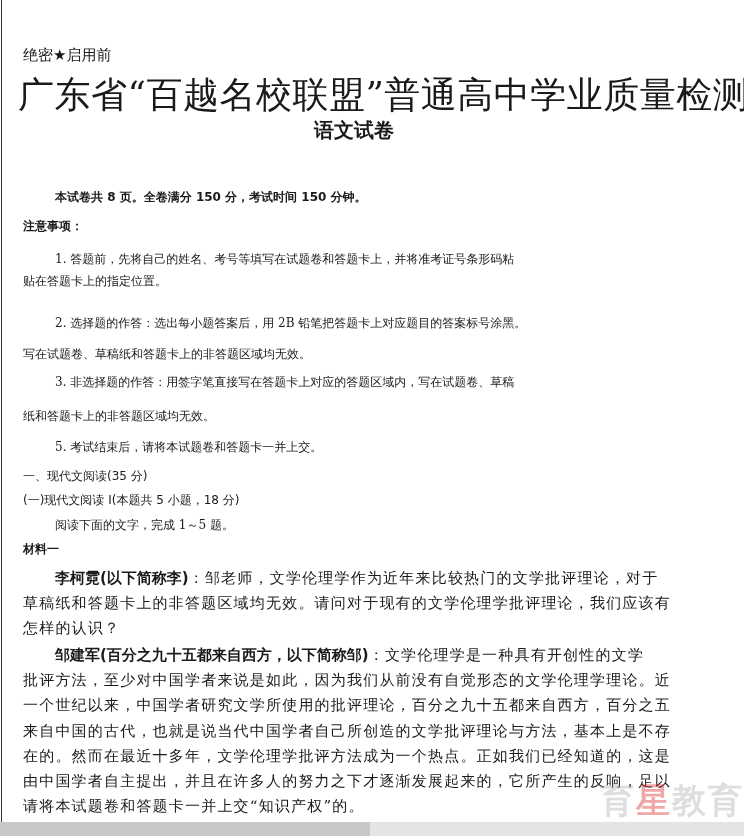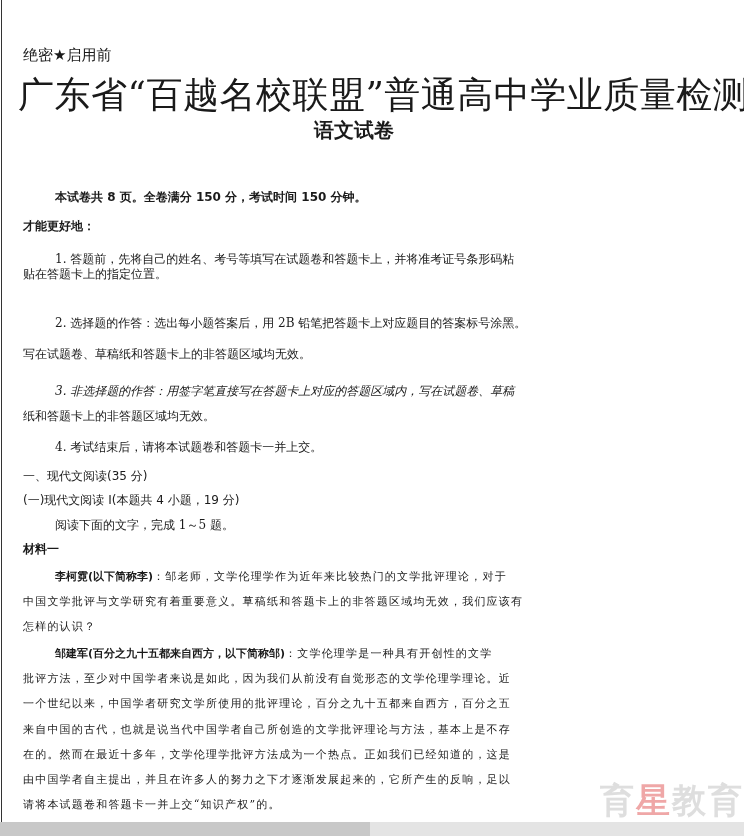--- a/index.html
+++ b/index.html
@@ -9,21 +9,21 @@
     font-family: "DejaVu Serif", "Liberation Serif", serif;
   }
   .left-rule { position: absolute; left: 1px; top: 0; width: 1px; height: 822px; background: #333; }
   .line { position: absolute; white-space: nowrap; line-height: 1; }
   .sans { font-family: "DejaVu Sans", "Liberation Sans", sans-serif; }
   .bold { font-weight: bold; }
   .conf { left: 23px; top: 48px; font-size: 15px; }
   .title { left: 18px; top: 77px; font-size: 36px; font-weight: normal; letter-spacing: 0.5px; }
   .subtitle { left: 274px; top: 120px; font-size: 20px; font-weight: bold; margin-left: 40px; }
   .body16 { font-size: 12px; }
-  .body15 { font-size: 11px; letter-spacing: 1.2px; }
+  .body15 { font-size: 15px; letter-spacing: 1.2px; }
   .indent { left: 55px; }
   .flush { left: 23px; }
   .watermark {
     position: absolute; left: 600px; top: 778px; font-size: 34px; font-weight: bold;
     color: rgba(160,160,160,0.35); letter-spacing: 2px;
     font-family: "DejaVu Sans", "Liberation Sans", sans-serif;
   }
   .watermark .accent { color: rgba(220,60,60,0.45); }
   .footer-left { position: absolute; left: 0; top: 822px; width: 370px; height: 14px; background: #c8c8c8; }
   .footer-right { position: absolute; left: 370px; top: 822px; width: 374px; height: 14px; background: #e4e4e4; }
@@ -31,39 +31,39 @@
 </head>
 <body>
 
 <div class="left-rule"></div>
 
 <div class="line sans conf">绝密★启用前</div>
 <div class="line title">广东省“百越名校联盟”普通高中学业质量检测</div>
 <div class="line sans subtitle">语文试卷</div>
 
 <div class="line sans bold body16" style="left:55px; top:191px;">本试卷共 8 页。全卷满分 150 分，考试时间 150 分钟。</div>
-<div class="line sans bold body16 flush" style="top:220px;">才能更好地：</div>
+<div class="line sans bold body16 flush" style="top:220px;">注意事项：</div>
 
 <div class="line body16 indent" style="top:253px;">1. 答题前，先将自己的姓名、考号等填写在试题卷和答题卡上，并将准考证号条形码粘</div>
-<div class="line body16 flush" style="top:268px;">贴在答题卡上的指定位置。</div>
+<div class="line body16 flush" style="top:276px;font-family:Liberation Mono, monospace;">贴在答题卡上的指定位置。</div>
 <div class="line body16 indent" style="top:317px;">2. 选择题的作答：选出每小题答案后，用 2B 铅笔把答题卡上对应题目的答案标号涂黑。</div>
 <div class="line body16 flush" style="top:348px;">写在试题卷、草稿纸和答题卡上的非答题区域均无效。</div>
-<div class="line body16 indent" style="top:385px;font-style:italic;">3. 非选择题的作答：用签字笔直接写在答题卡上对应的答题区域内，写在试题卷、草稿</div>
+<div class="line body16 indent" style="top:376px;">3. 非选择题的作答：用签字笔直接写在答题卡上对应的答题区域内，写在试题卷、草稿</div>
 <div class="line body16 flush" style="top:410px;">纸和答题卡上的非答题区域均无效。</div>
-<div class="line body16 indent" style="top:441px;">4. 考试结束后，请将本试题卷和答题卡一并上交。</div>
+<div class="line body16 indent" style="top:441px;">5. 考试结束后，请将本试题卷和答题卡一并上交。</div>
 
 <div class="line sans body16 flush" style="top:470px;">一、现代文阅读(35 分)</div>
-<div class="line sans body16 flush" style="top:494px;">(一)现代文阅读 Ⅰ(本题共 4 小题，19 分)</div>
+<div class="line sans body16 flush" style="top:494px;">(一)现代文阅读 Ⅰ(本题共 5 小题，18 分)</div>
 <div class="line body16 indent" style="top:519px;">阅读下面的文字，完成 1～5 题。</div>
 <div class="line sans bold body16 flush" style="top:543px;">材料一</div>
 
 <div class="line body15 indent" style="top:571px;">
   <span class="sans bold" style="letter-spacing:0;">李柯霓(以下简称李)</span><span>：邹老师，文学伦理学作为近年来比较热门的文学批评理论，对于</span>
 </div>
-<div class="line body15 flush" style="top:596px;">中国文学批评与文学研究有着重要意义。草稿纸和答题卡上的非答题区域均无效，我们应该有</div>
+<div class="line body15 flush" style="top:596px;">草稿纸和答题卡上的非答题区域均无效。请问对于现有的文学伦理学批评理论，我们应该有</div>
 <div class="line body15 flush" style="top:621px;">怎样的认识？</div>
 
 <div class="line body15 indent" style="top:648px;">
   <span class="sans bold" style="letter-spacing:0;">邹建军(百分之九十五都来自西方，以下简称邹)</span><span>：文学伦理学是一种具有开创性的文学</span>
 </div>
 <div class="line body15 flush" style="top:673px;">批评方法，至少对中国学者来说是如此，因为我们从前没有自觉形态的文学伦理学理论。近</div>
 <div class="line body15 flush" style="top:698px;">一个世纪以来，中国学者研究文学所使用的批评理论，百分之九十五都来自西方，百分之五</div>
 <div class="line body15 flush" style="top:724px;">来自中国的古代，也就是说当代中国学者自己所创造的文学批评理论与方法，基本上是不存</div>
 <div class="line body15 flush" style="top:749px;">在的。然而在最近十多年，文学伦理学批评方法成为一个热点。正如我们已经知道的，这是</div>
 <div class="line body15 flush" style="top:774px;">由中国学者自主提出，并且在许多人的努力之下才逐渐发展起来的，它所产生的反响，足以</div>

